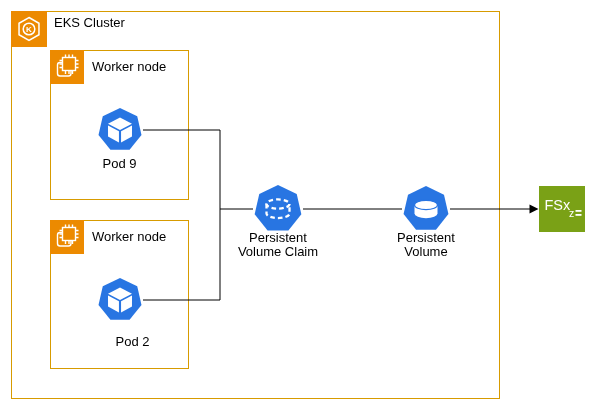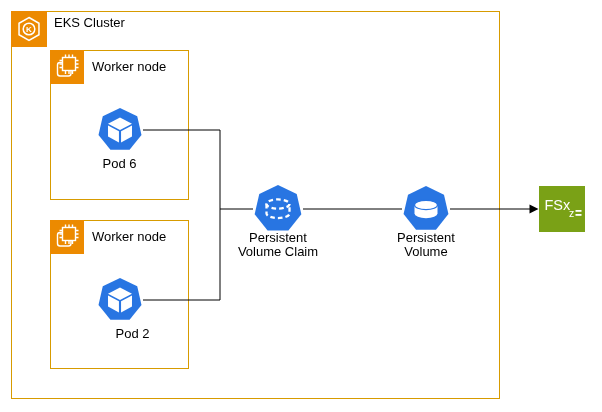--- a/index.html
+++ b/index.html
@@ -50,21 +50,21 @@
     <rect x="12.5" y="7.5" width="13" height="13" class="icon-orange-bg" stroke="#fff" stroke-width="1.4"></rect>
   </svg>
   <span class="abs title" style="left:92px;top:59px;">Worker node</span>
 
   <svg class="abs" style="left:97px;top:107px;" width="46" height="46" viewBox="0 0 48 48">
     <polygon class="hepta" points="24,1 41.98,9.66 46.42,29.12 33.98,44.72 14.02,44.72 1.58,29.12 6.02,9.66"></polygon>
     <polygon class="cube-face" points="24,11 36.5,17.5 24,24 11.5,17.5"></polygon>
     <polygon class="cube-face" points="11.5,19.3 22.9,25.2 22.9,37 11.5,30.8"></polygon>
     <polygon class="cube-face" points="36.5,19.3 25.1,25.2 25.1,37 36.5,30.8"></polygon>
   </svg>
-  <div class="node-label" style="left:50px;top:157px;width:139px;">Pod 6</div>
+  <div class="node-label" style="left:50px;top:157px;width:139px;">Pod 9</div>
 
   <div class="group-box" style="left:50px;top:220px;width:139px;height:149px;"></div>
   <svg class="abs" style="left:50px;top:220px;" width="34" height="34" viewBox="0 0 34 34">
     <rect class="icon-orange-bg" x="0" y="0" width="34" height="34"></rect>
     <rect class="white-line" stroke-width="1.4" x="7.5" y="12.5" width="13.5" height="13.5" rx="2.5"></rect>
     <g class="white-line" stroke-width="1.4">
       <path d="M15.5 7.5 V4.5 M19 7.5 V4.5 M22.5 7.5 V4.5"></path>
       <path d="M15.5 21 V24 M19 21 V24 M22.5 21 V24"></path>
       <path d="M12.5 10.5 H9.5 M12.5 14 H9.5 M12.5 17.5 H9.5"></path>
       <path d="M25.5 10.5 H28.5 M25.5 14 H28.5 M25.5 17.5 H28.5"></path>
@@ -72,21 +72,21 @@
     <rect x="12.5" y="7.5" width="13" height="13" class="icon-orange-bg" stroke="#fff" stroke-width="1.4"></rect>
   </svg>
   <span class="abs title" style="left:92px;top:229px;">Worker node</span>
 
   <svg class="abs" style="left:97px;top:277px;" width="46" height="46" viewBox="0 0 48 48">
     <polygon class="hepta" points="24,1 41.98,9.66 46.42,29.12 33.98,44.72 14.02,44.72 1.58,29.12 6.02,9.66"></polygon>
     <polygon class="cube-face" points="24,11 36.5,17.5 24,24 11.5,17.5"></polygon>
     <polygon class="cube-face" points="11.5,19.3 22.9,25.2 22.9,37 11.5,30.8"></polygon>
     <polygon class="cube-face" points="36.5,19.3 25.1,25.2 25.1,37 36.5,30.8"></polygon>
   </svg>
-  <div class="node-label" style="left:50px;top:327px;width:165px;">Pod 2</div>
+  <div class="node-label" style="left:50px;top:335px;width:165px;">Pod 2</div>
 
   <svg class="abs" style="left:253px;top:184px;" width="50" height="50" viewBox="0 0 50 50">
     <polygon class="hepta" points="25,1 43.73,10.06 48.35,30.33 35.4,46.58 14.6,46.58 1.65,30.33 6.27,10.06"></polygon>
     <ellipse class="white-line" stroke-width="2.3" stroke-dasharray="4.5 3" cx="25" cy="20" rx="11.5" ry="4.6"></ellipse>
     <path class="white-line" stroke-width="2.3" stroke-dasharray="4.5 3" d="M13.5 20 L13.5 29.5 A11.5 4.6 0 0 0 36.5 29.5 L36.5 20"></path>
   </svg>
   <div class="node-label" style="left:213px;top:231px;width:130px;">Persistent
 Volume Claim</div>
 
   <svg class="abs" style="left:402px;top:185px;" width="48" height="48" viewBox="0 0 48 48">

